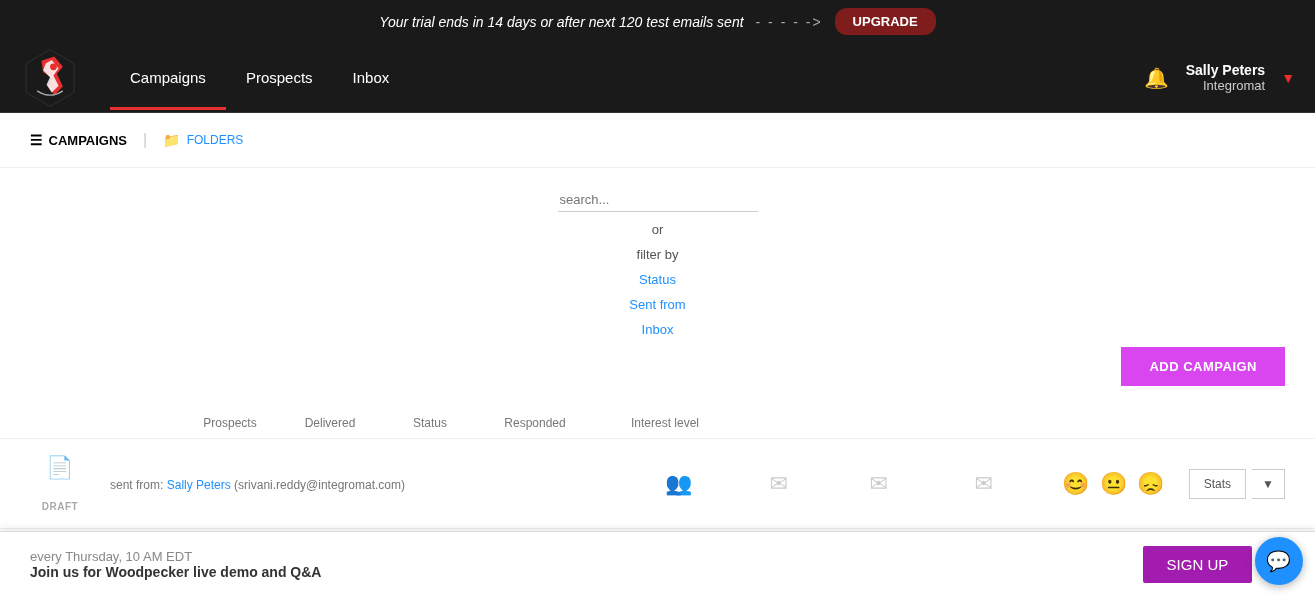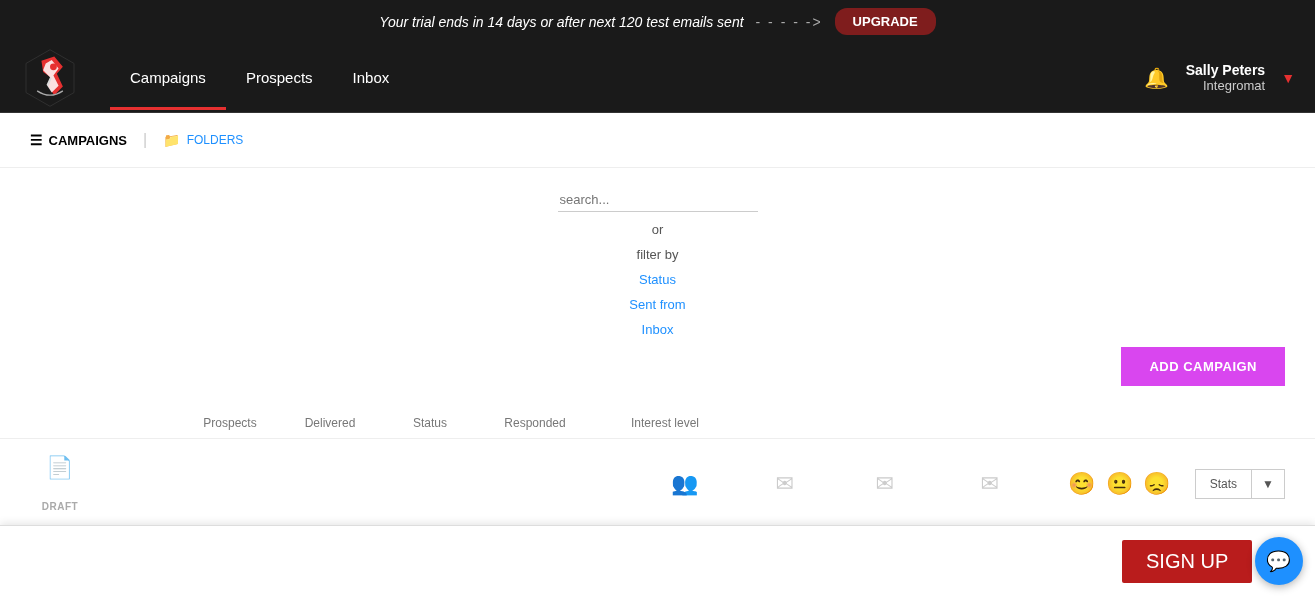--- a/index.html
+++ b/index.html
@@ -276,21 +276,21 @@
       gap: 10px;
     }
     .smiley-positive { color: #8dc63f; font-size: 22px; }
     .smiley-neutral { color: #3399ff; font-size: 22px; }
     .smiley-negative { color: #ff6666; font-size: 22px; }
 
     .stats-area {
       margin-left: auto;
       display: flex;
       align-items: center;
-      gap: 0;
+      gap: 6px;
     }
     .stats-btn {
       background: #fff;
       border: 1px solid #ccc;
       padding: 7px 14px;
       font-size: 12px;
       color: #555;
       cursor: pointer;
     }
     .stats-chevron {
@@ -321,25 +321,25 @@
     .popup-schedule {
       color: #888;
       font-size: 13px;
     }
     .popup-title {
       color: #333;
       font-size: 14px;
       font-weight: bold;
     }
     .signup-btn {
-      background: #b91c1c;
+      background: #a21caf;
       color: #fff;
       border: none;
       padding: 10px 24px;
-      font-size: 20px;
+      font-size: 15px;
       cursor: pointer;
       border-radius: 2px;
       margin-left: auto;
     }
     .popup-close {
       color: #aaa;
       font-size: 20px;
       cursor: pointer;
       background: none;
       border: none;
@@ -438,20 +438,25 @@
     <div class="col-header col-interest">Interest level</div>
   </div>
 
   <div class="campaign-row">
     <div class="campaign-status">
       <span class="status-icon">📄</span>
       <span class="status-label">DRAFT</span>
     </div>
 
     <div class="campaign-info">
+      <div class="campaign-from">
+        <span>sent from:</span>
+        <a style="color:#1e90ff;">Sally Peters</a>
+        <span>(srivani.reddy@integromat.com)</span>
+      </div>
     </div>
 
     <div class="campaign-metrics">
       <div class="metric-cell">
         <span class="metric-icon">👥</span>
       </div>
       <div class="metric-cell">
         <span class="metric-icon">✉</span>
       </div>
       <div class="metric-cell">
@@ -469,17 +474,21 @@
 
     <div class="stats-area">
       <button class="stats-btn">Stats</button>
       <button class="stats-chevron">▼</button>
     </div>
   </div>
 
 </div>
 
 <div class="popup-banner">
+  <div>
+    <div class="popup-schedule">every Thursday, 10 AM EDT</div>
+    <div class="popup-title">Join us for Woodpecker live demo and Q&amp;A</div>
+  </div>
   <button class="signup-btn">SIGN UP</button>
   <button class="popup-close">✕</button>
 </div>
 
 <div class="chat-bubble">💬</div>
 
 </body></html>

